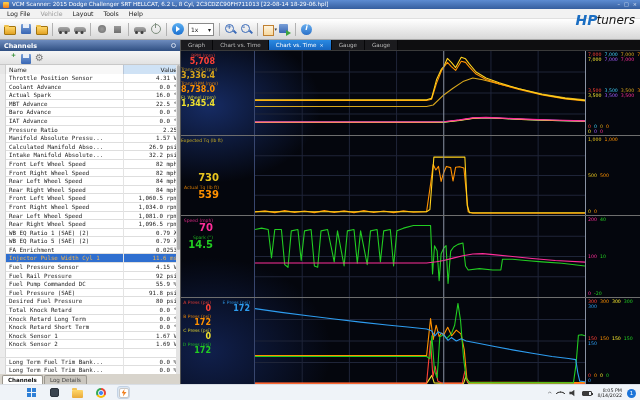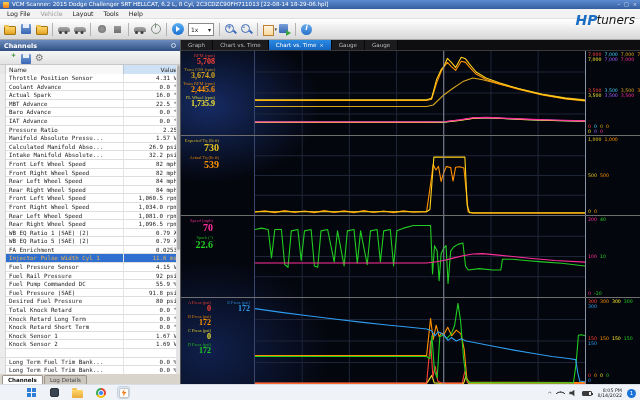--- a/index.html
+++ b/index.html
@@ -78,21 +78,21 @@
   .chart-tabs{height:11px;background:#0e0e10;display:flex;align-items:stretch;border-bottom:1px solid #3a3a3a;font-size:5.6px;}
   .ctab{display:flex;align-items:center;gap:3px;padding:0 7px;color:#b8b8b8;background:#1b1b1e;border-right:1px solid #060608;}
   .ctab.active{background:linear-gradient(#2a8ae2,#1565c0);color:#fff;}
   .ctab .tclose{font-size:5px;color:#e8f0fa;}
   .chart-body{flex:1;position:relative;background-color:#04060d;
     background-image:radial-gradient(160px 110px at 28px 55px,rgba(40,80,185,0.5),rgba(0,0,0,0) 70%),
                      radial-gradient(170px 130px at 28px 300px,rgba(35,70,170,0.4),rgba(0,0,0,0) 72%);}
   .csec{display:grid;grid-template-columns:73px 1fr 54px;width:100%;}
   .csec-b{border-top:1px solid #6e6e6e;}
   .vals{display:flex;gap:0;padding-top:2px;}
-  .vcol{display:flex;flex-direction:column;font-family:Liberation Serif, serif;}
+  .vcol{display:flex;flex-direction:column;}
   .sec-rpm .vcol:first-child{width:35px;}
   .sec-rpm .vcol:last-child{width:37px;}
   .sec-press .vcol:first-child{width:33px;}
   .sec-press .vcol:last-child{width:39px;}
   .vitem{text-align:right;margin-bottom:0.5px;padding-right:3px;}
   .vlabel{display:block;font-size:4.5px;line-height:5px;opacity:0.85;white-space:nowrap;}
   .vvalue{display:block;font-size:8px;line-height:8.6px;font-weight:bold;white-space:nowrap;}
   .sec-torque .vitem,.sec-speedspark .vitem{margin-bottom:2px;}
   .sec-torque .vvalue,.sec-speedspark .vvalue{font-size:10px;line-height:10px;}
   .sec-torque .vcol{width:100%;padding-right:32px;}
@@ -416,29 +416,29 @@
       <div class="chart-body" id="chart-body">
           <div class="csec sec-rpm" style="height: 84px;">
             <div class="vals">
               <div class="vcol">
                 <div class="vitem">
                   <span class="vlabel" style="color: rgb(255, 65, 54);">RPM (rpm)</span>
                   <span class="vvalue" style="color: rgb(255, 65, 54);">5,708</span>
                 </div>
                 <div class="vitem">
                   <span class="vlabel" style="color: rgb(216, 166, 28);">Trans OSS (rpm)</span>
-                  <span class="vvalue" style="color: rgb(216, 166, 28);">3,674.0</span>
+                  <span class="vvalue" style="color: rgb(216, 166, 28);">3,336.4</span>
                 </div>
                 <div class="vitem">
                   <span class="vlabel" style="color: rgb(255, 145, 0);">Trans RPM (rpm)</span>
-                  <span class="vvalue" style="color: rgb(255, 145, 0);">2,445.6</span>
+                  <span class="vvalue" style="color: rgb(255, 145, 0);">8,738.0</span>
                 </div>
                 <div class="vitem">
                   <span class="vlabel" style="color: rgb(240, 225, 46);">FL Wheel (rpm)</span>
-                  <span class="vvalue" style="color: rgb(240, 225, 46);">1,735.9</span>
+                  <span class="vvalue" style="color: rgb(240, 225, 46);">1,345.4</span>
                 </div>
               </div>
             </div>
             <div class="plot">
               <svg class="psvg" viewBox="0 0 100 100" preserveAspectRatio="none">
                 <line x1="0" y1="25" x2="100" y2="25" stroke="#1f2539" stroke-width="1" vector-effect="non-scaling-stroke"></line>
                 <line x1="0" y1="50" x2="100" y2="50" stroke="#1f2539" stroke-width="1" vector-effect="non-scaling-stroke"></line>
                 <line x1="0" y1="75" x2="100" y2="75" stroke="#1f2539" stroke-width="1" vector-effect="non-scaling-stroke"></line>
                 <line x1="14.3" y1="0" x2="14.3" y2="100" stroke="#1f2539" stroke-width="1" vector-effect="non-scaling-stroke"></line>
                 <line x1="28.6" y1="0" x2="28.6" y2="100" stroke="#1f2539" stroke-width="1" vector-effect="non-scaling-stroke"></line>
@@ -495,21 +495,21 @@
                   <span style="color: rgb(255, 46, 154);">0</span>
                 </div>
               </div>
             </div>
           </div>
           <div class="csec sec-torque csec-b" style="height: 80px;">
             <div class="vals">
               <div class="vcol">
                 <div class="vitem">
                   <span class="vlabel" style="color: rgb(232, 197, 30);">Expected Tq (lb ft)</span>
-                  <span class="vvalue" style="color: rgb(232, 197, 30);">730</span>
+                  <span class="vvalue" style="color: rgb(232, 197, 30); margin-top: 30px;">730</span>
                 </div>
                 <div class="vitem">
                   <span class="vlabel" style="color: rgb(255, 145, 0);">Actual Tq (lb ft)</span>
                   <span class="vvalue" style="color: rgb(255, 145, 0);">539</span>
                 </div>
               </div>
             </div>
             <div class="plot">
               <svg class="psvg" viewBox="0 0 100 100" preserveAspectRatio="none">
                 <line x1="0" y1="25" x2="100" y2="25" stroke="#1f2539" stroke-width="1" vector-effect="non-scaling-stroke"></line>
@@ -548,21 +548,21 @@
           </div>
           <div class="csec sec-speedspark csec-b" style="height: 82px;">
             <div class="vals">
               <div class="vcol">
                 <div class="vitem">
                   <span class="vlabel" style="color: rgb(255, 46, 154);">Speed (mph)</span>
                   <span class="vvalue" style="color: rgb(255, 46, 154);">70</span>
                 </div>
                 <div class="vitem">
                   <span class="vlabel" style="color: rgb(34, 204, 34);">Spark (°)</span>
-                  <span class="vvalue" style="color: rgb(34, 204, 34);">22.6</span>
+                  <span class="vvalue" style="color: rgb(34, 204, 34);">14.5</span>
                 </div>
               </div>
             </div>
             <div class="plot">
               <svg class="psvg" viewBox="0 0 100 100" preserveAspectRatio="none">
                 <line x1="0" y1="25" x2="100" y2="25" stroke="#1f2539" stroke-width="1" vector-effect="non-scaling-stroke"></line>
                 <line x1="0" y1="50" x2="100" y2="50" stroke="#1f2539" stroke-width="1" vector-effect="non-scaling-stroke"></line>
                 <line x1="0" y1="75" x2="100" y2="75" stroke="#1f2539" stroke-width="1" vector-effect="non-scaling-stroke"></line>
                 <line x1="14.3" y1="0" x2="14.3" y2="100" stroke="#1f2539" stroke-width="1" vector-effect="non-scaling-stroke"></line>
                 <line x1="28.6" y1="0" x2="28.6" y2="100" stroke="#1f2539" stroke-width="1" vector-effect="non-scaling-stroke"></line>

